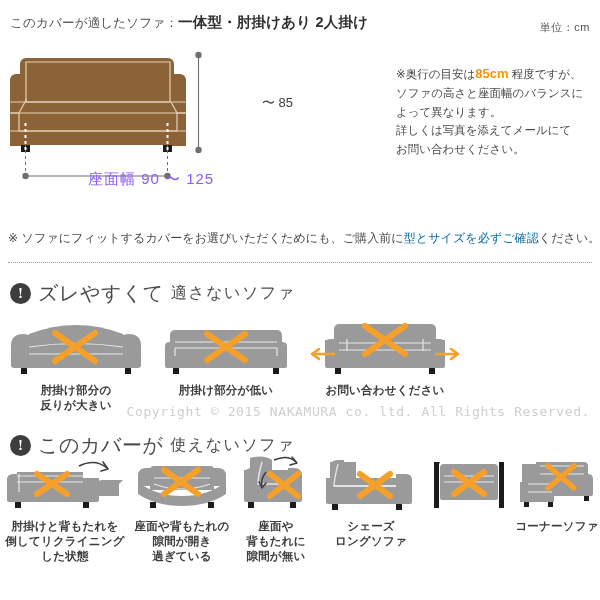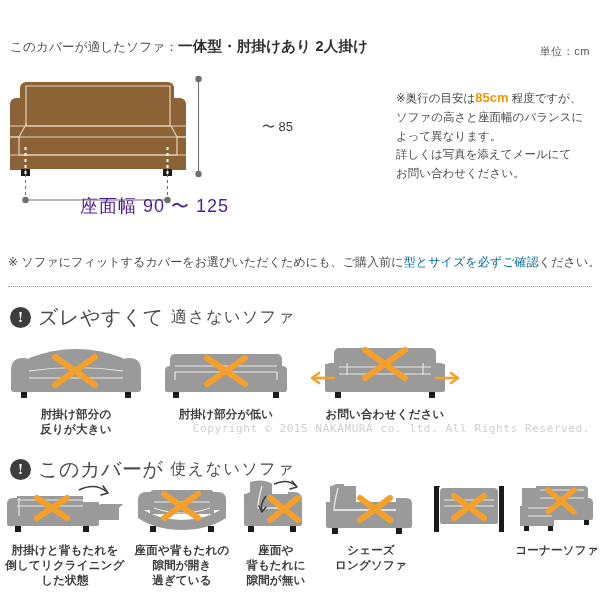--- a/index.html
+++ b/index.html
@@ -3,32 +3,32 @@
 <meta charset="utf-8">
 <style>
   html,body{margin:0;padding:0;}
   body{
     width:600px;height:600px;overflow:hidden;
     background:#ffffff;
     font-family:"Liberation Sans","DejaVu Sans",sans-serif;
     color:#3c3c3c;
     position:relative;
   }
-  .page{position:relative;width:600px;height:424px;margin-top:24px;}
+  .page{position:relative;width:600px;height:424px;}
 
   
   .hdr{position:absolute;left:10px;top:13px;font-size:13px;letter-spacing:.2px;white-space:nowrap;}
   .hdr .lead{font-size:12.5px;color:#4a4a4a;}
   .hdr .strong{font-weight:bold;font-size:14.5px;color:#2d2d2d;}
   .unit{position:absolute;right:10px;top:20px;font-size:11px;color:#555;letter-spacing:.5px;}
 
   
   .sofa-fig{position:absolute;left:8px;top:40px;width:330px;height:160px;}
   .dim-v-label{position:absolute;left:262px;top:94px;font-size:13px;color:#3c3c3c;white-space:nowrap;}
-  .dim-h-label{position:absolute;left:80px;top:170px;font-size:18px;color:#4c1d95;white-space:nowrap;letter-spacing:1px;}
+  .dim-h-label{position:absolute;left:88px;top:170px;font-size:15px;color:#8b5cf6;white-space:nowrap;letter-spacing:1px;}
 
   
   .note{position:absolute;left:396px;top:63px;width:200px;font-size:11.5px;line-height:1.62;color:#4a4a4a;}
   .note .hl{color:#F39800;font-weight:bold;font-size:13px;}
 
   
   .divider{position:absolute;left:8px;width:584px;height:0;border-top:1px dotted #9b9b9b;}
   .div1{top:262px;}
 
   
@@ -50,22 +50,22 @@
 
   
   .row{position:absolute;display:flex;}
   .row1{left:0;top:316px;width:600px;}
   .row2{left:0;top:452px;width:600px;}
   .cell{display:flex;flex-direction:column;align-items:center;}
   .cap{font-size:11.5px;line-height:1.32;text-align:center;color:#3c3c3c;margin-top:5px;font-weight:600;letter-spacing:.2px;}
   .art{display:block;}
 
   .copyright{
-    position:absolute;right:10px;bottom:13px;
-    font-size:11px;color:#cfcfcf;letter-spacing:.6px;
+    position:absolute;right:10px;bottom:5px;
+    font-size:13px;color:#cfcfcf;letter-spacing:.6px;
     font-family:"DejaVu Sans Mono",monospace;white-space:nowrap;
   }
 </style>
 </head>
 <body>
 
 <div class="page">
 
   <div class="hdr">
     <span class="lead">このカバーが適したソファ：</span><span class="strong">一体型・肘掛けあり 2人掛け</span>

